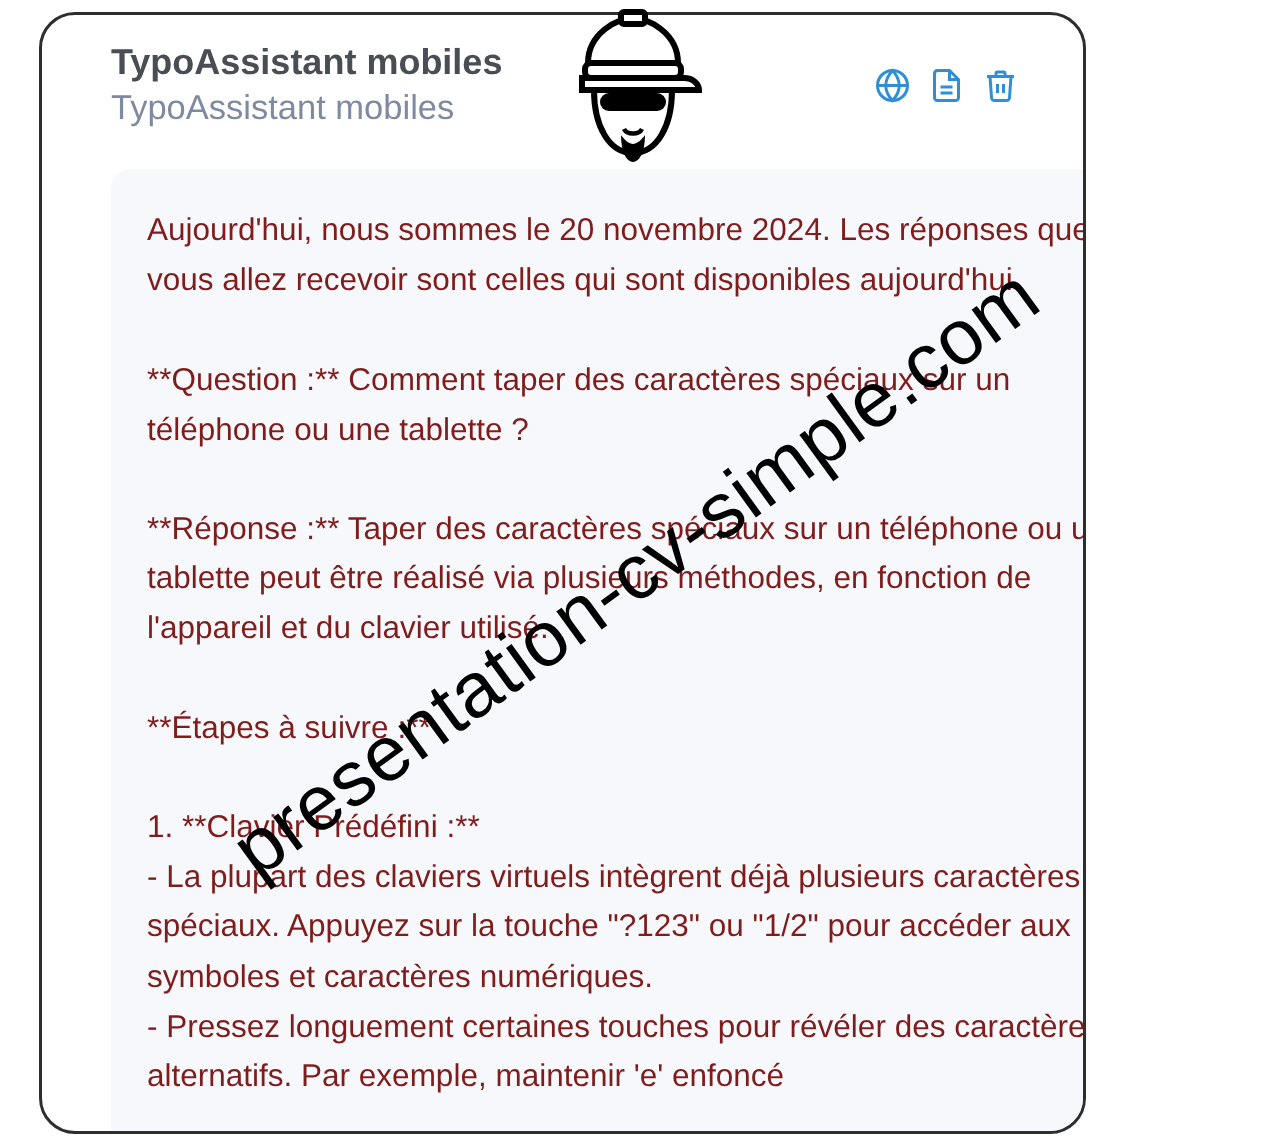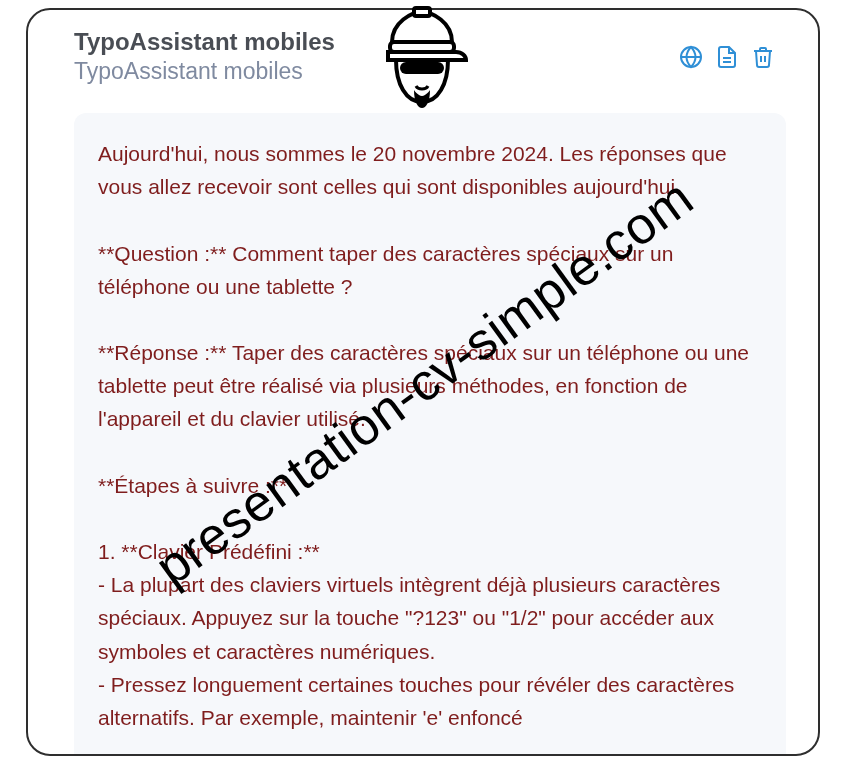--- a/index.html
+++ b/index.html
@@ -7,21 +7,21 @@
     width: 847px;
     height: 764px;
     background: #ffffff;
     font-family: Arial, Helvetica, sans-serif;
     overflow: hidden;
   }
   .card {
     position: absolute;
     left: 26px;
     top: 8px;
-    width: 794px;
+    width: 698px;
     height: 748px;
     border: 2px solid #2e2e2e;
     border-radius: 24px;
     background: #ffffff;
     padding: 18px 40px 0 46px;
     overflow: hidden;
   }
   .header {
     position: relative;
   }

